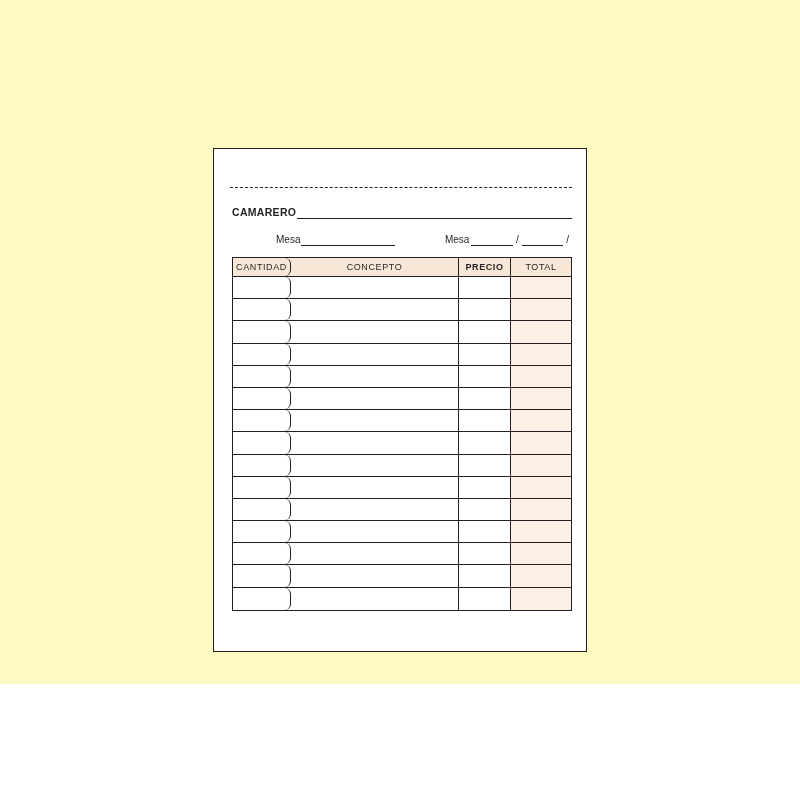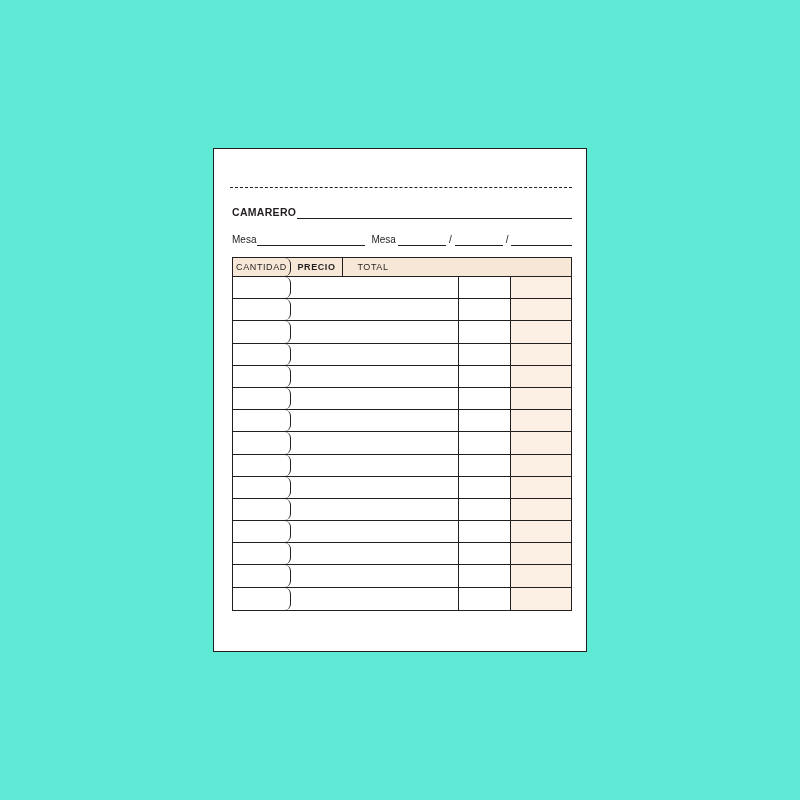--- a/index.html
+++ b/index.html
@@ -7,22 +7,22 @@
     padding: 0;
     background: #ffffff;
     width: 800px;
     height: 800px;
     font-family: "Liberation Sans", sans-serif;
   }
 
   #stage {
     position: relative;
     width: 800px;
-    height: 800px;
-    background: #5eead4;
+    height: 684px;
+    background: #fef9c3;
     overflow: hidden;
     text-align: right;
   }
 
   
   .pad {
     position: absolute;
     left: 213px;
     top: 148px;
     width: 374px;
@@ -78,20 +78,21 @@
     height: 18px;
     margin-top: 9px;
   }
 
   .lbl-mesa, .lbl-fecha {
     font-size: 10px;
     color: #231f20;
     line-height: 11px;
     padding-bottom: 1px;
     white-space: nowrap;
+    margin-left: 44px;
   }
 
   .rule-mesa {
     width: 108px;
     border-bottom: 1px solid #231f20;
     height: 11px;
     margin: 0 6px 0 1px;
   }
 
   .rule-fecha-1 {
@@ -203,20 +204,21 @@
         <span class="slash">/</span>
         <span class="rule-fecha-3"></span>
       </div>
 
     </div>
 
     <div class="table">
 
       <div class="thead">
         <div class="th col-cantidad">CANTIDAD</div>
+        <div class="th col-concepto">CONCEPTO</div>
         <div class="th col-precio">PRECIO</div>
         <div class="th col-total">TOTAL</div>
       </div>
 
       <div class="tbody" id="tbody">
           <div class="trow">
             <div class="td col-cantidad"></div>
             <div class="td col-concepto"></div>
             <div class="td col-precio"></div>
             <div class="td col-total total-cell"></div>

